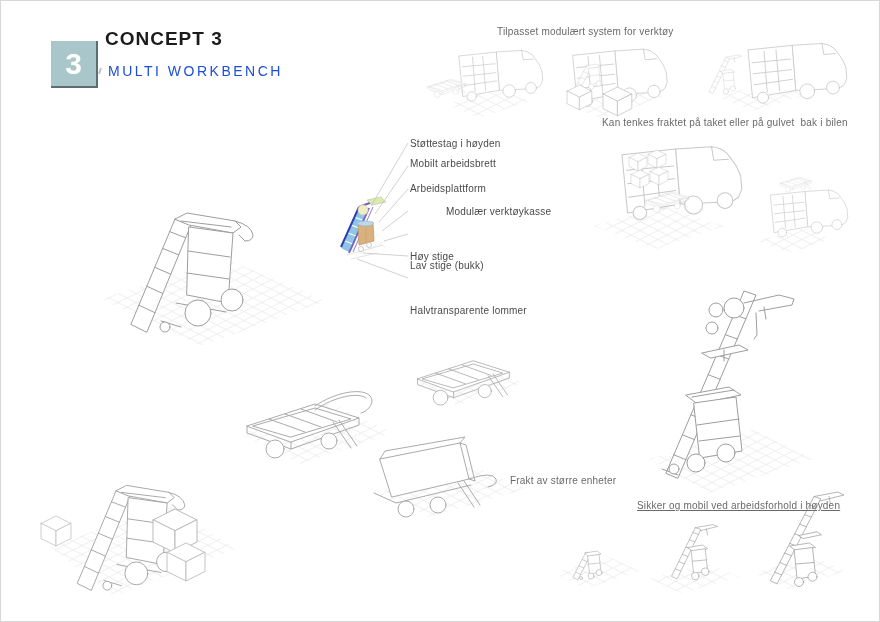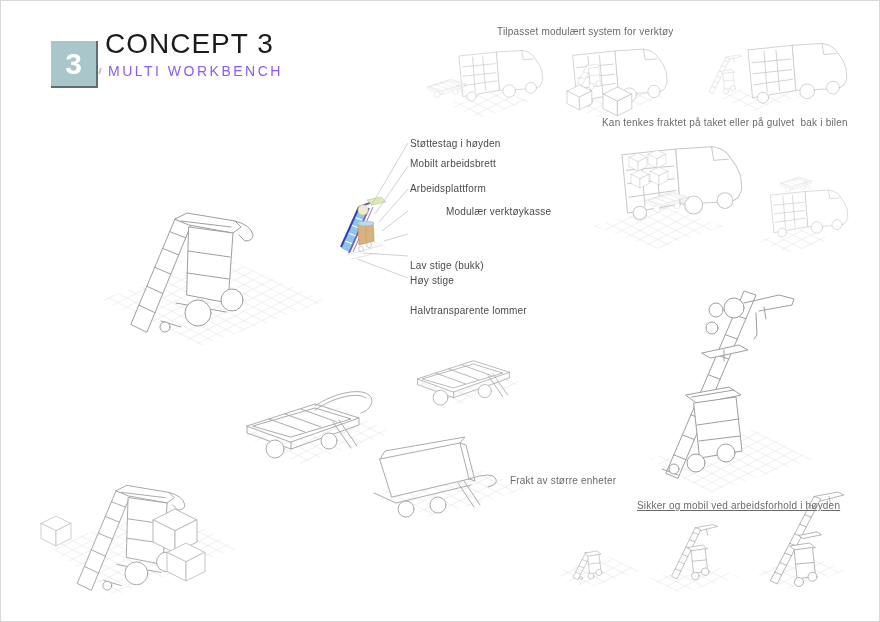--- a/index.html
+++ b/index.html
@@ -9,22 +9,22 @@
     font-family:"Liberation Sans", sans-serif;
   }
   .sketch-layer{position:absolute;left:0;top:0;width:880px;height:622px;}
   .abs{position:absolute;white-space:pre;}
   .badge{
     left:50px;top:40px;width:45px;height:45px;background:#a9c6cb;
     border-right:2px solid #5d6e73;border-bottom:2px solid #5d6e73;
     color:#ffffff;font-size:30px;font-weight:bold;
     display:flex;align-items:center;justify-content:center;
   }
-  .title{left:104px;top:27px;font-size:28px;font-weight:400;color:#1b1b1b;letter-spacing:1px;}
-  .subtitle{left:107px;top:62px;font-size:14px;color:#8b5cf6;letter-spacing:2.5px;}
+  .title{left:104px;top:27px;font-size:19px;font-weight:700;color:#1b1b1b;letter-spacing:1px;}
+  .subtitle{left:107px;top:62px;font-size:14px;color:#1d4ed8;letter-spacing:2.5px;}
   .tick{left:98px;top:67px;width:2px;height:6px;background:#c2c2c2;transform:rotate(18deg);}
   .caption{font-size:10px;color:#6a6a6a;letter-spacing:0.2px;}
   .comp-label{left:409px;font-size:10px;color:#4a4a4a;letter-spacing:0.2px;}
   
   .sk-van{stroke:#c8c8c8;fill:none;stroke-width:0.9;stroke-linejoin:round;stroke-linecap:round;}
   .sk-cart{stroke:#9e9e9e;fill:none;stroke-width:1;stroke-linejoin:round;stroke-linecap:round;}
   .sk-mid{stroke:#ababab;fill:none;stroke-width:1;stroke-linejoin:round;stroke-linecap:round;}
   .sk-cube{stroke:#b8b8b8;fill:#ffffff;stroke-width:0.9;stroke-linejoin:round;}
   .leader{stroke:#bdbdbd;stroke-width:0.7;}
   .wfill{fill:#ffffff;}
@@ -269,16 +269,16 @@
   <div class="abs caption" style="left:496px;top:25px;">Tilpasset modulært system for verktøy</div>
   <div class="abs caption" style="left:601px;top:116px;">Kan tenkes fraktet på taket eller på gulvet  bak i bilen</div>
   <div class="abs caption" style="left:489px;top:474px;padding-left:20px;">Frakt av større enheter</div>
   <div class="abs caption" style="left:636px;top:499px;text-decoration:underline;">Sikker og mobil ved arbeidsforhold i høyden</div>
 
   <div class="abs comp-label" style="top:137px;">Støttestag i høyden</div>
   <div class="abs comp-label" style="top:157px;">Mobilt arbeidsbrett</div>
   <div class="abs comp-label" style="top:182px;">Arbeidsplattform</div>
   <div class="abs comp-label" style="top:205px;margin-left:36px;">Modulær verktøykasse</div>
   <div class="abs comp-label" style="top:227px;margin-top:32px;">Lav stige (bukk)</div>
-  <div class="abs comp-label" style="top:250px;margin-top:24px;">Høy stige</div>
+  <div class="abs comp-label" style="top:250px;">Høy stige</div>
   <div class="abs comp-label" style="top:272px;margin-top:32px;">Halvtransparente lommer</div>
 
 </div>
 
 </body></html>

